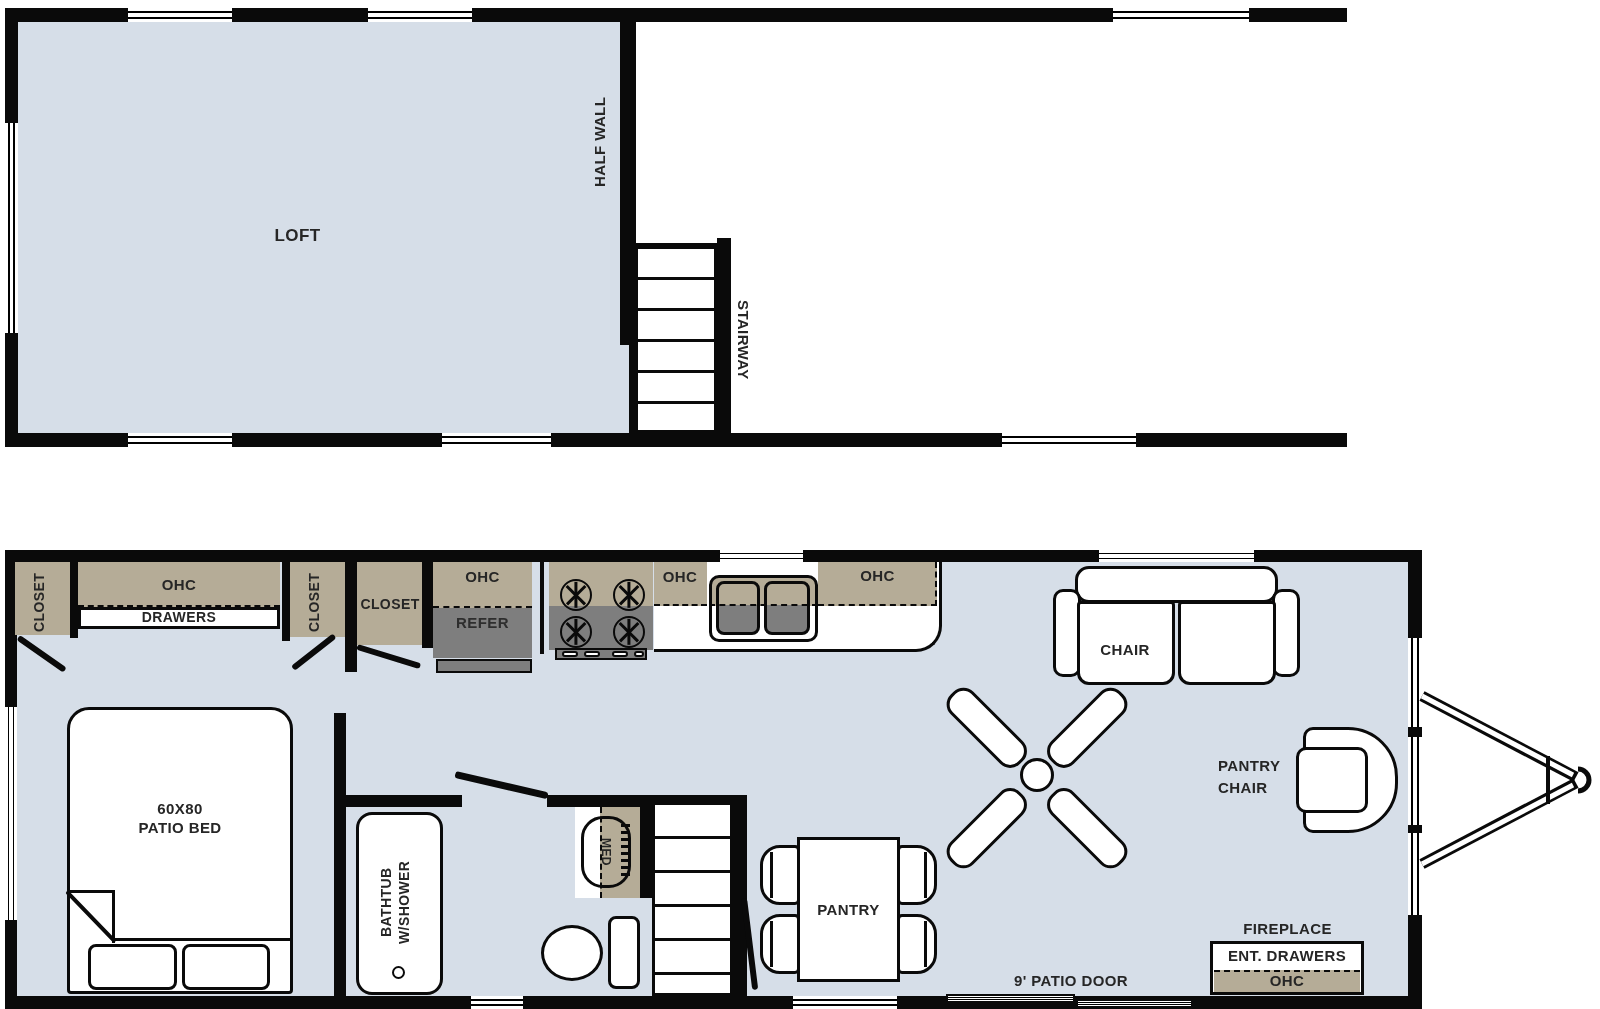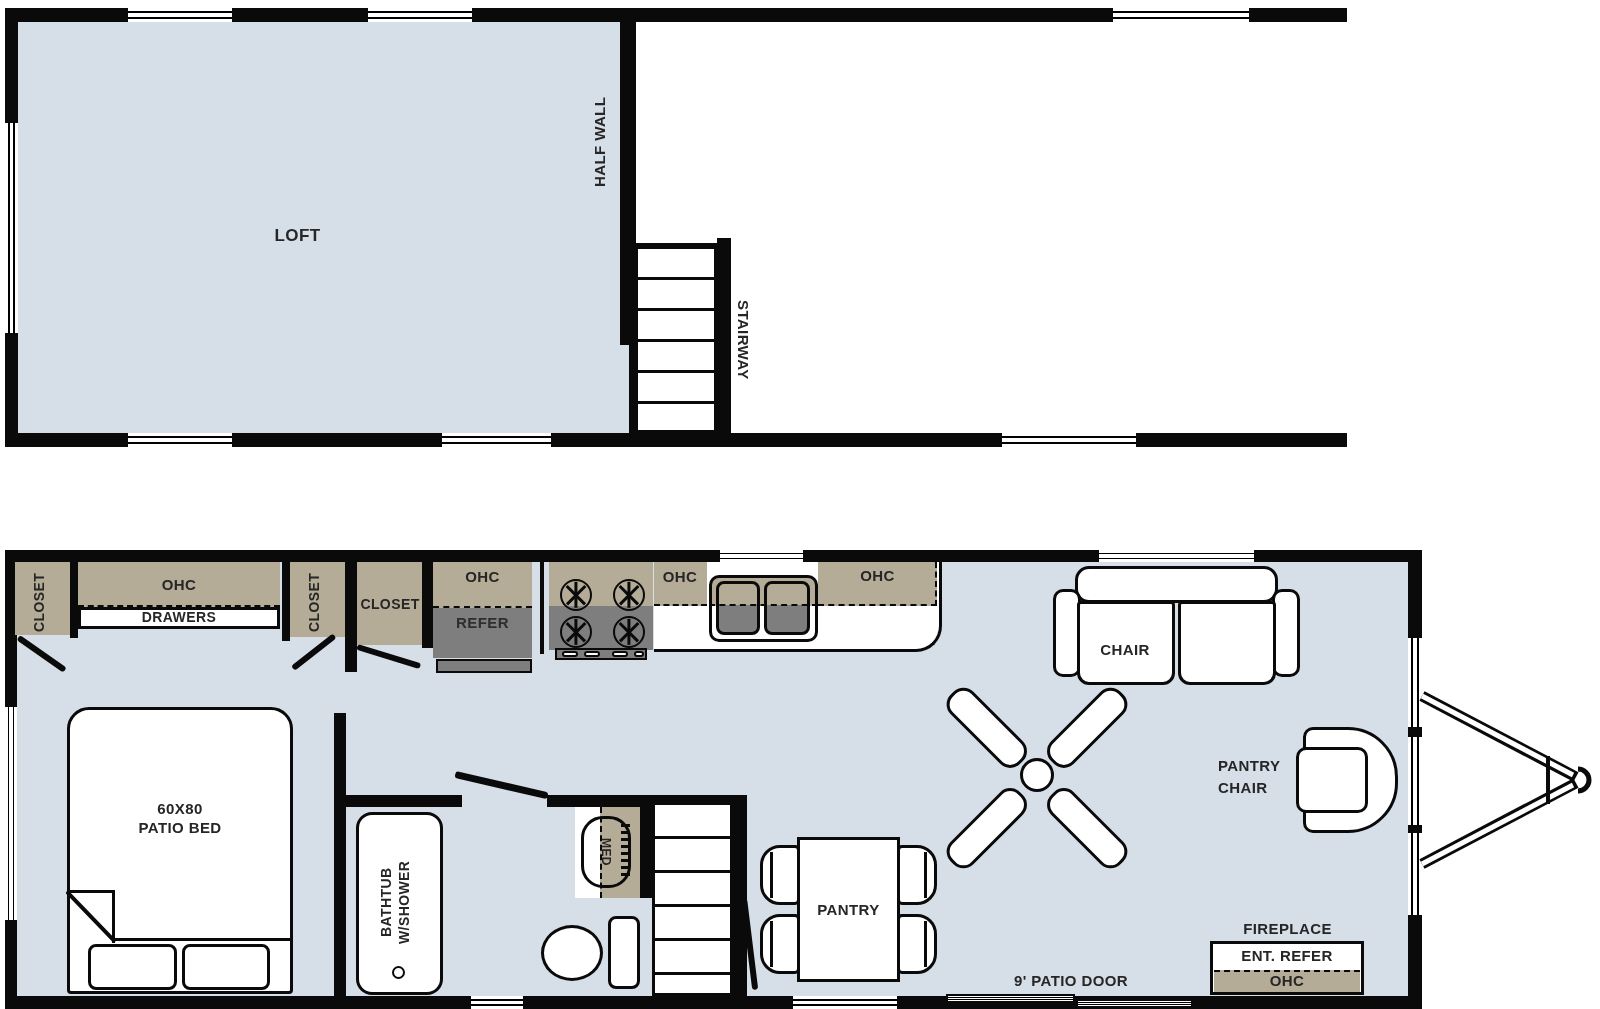--- a/index.html
+++ b/index.html
@@ -166,21 +166,21 @@
     <div class="blade" style="left:1037px;top:762px;transform:rotate(45deg) translateX(22px);"></div>
     <div class="abs outl" style="left:1020px;top:758px;width:34px;height:34px;border-radius:50%;"></div>
 
     <div class="abs lbl" style="left:1218px;top:755px;width:85px;font-size:15px;line-height:1.45;">PANTRY
 CHAIR</div>
     <div class="abs outl" style="left:1303px;top:727px;width:95px;height:106px;border-radius:10px 50px 50px 10px;"></div>
     <div class="abs outl" style="left:1296px;top:747px;width:72px;height:66px;border-radius:10px;"></div>
 
     <div class="abs lbl" style="left:1210px;top:920px;width:155px;text-align:center;font-size:15px;">FIREPLACE</div>
     <div class="abs outl" style="left:1210px;top:941px;width:154px;height:54px;"></div>
-    <div class="abs lbl" style="left:1210px;top:947px;width:154px;text-align:center;font-size:15px;">ENT. REFER</div>
+    <div class="abs lbl" style="left:1210px;top:947px;width:154px;text-align:center;font-size:15px;">ENT. DRAWERS</div>
     <div class="abs cab" style="left:1214px;top:970px;width:146px;height:22px;border-top:2px dashed #0a0a0a;"></div>
     <div class="abs lbl" style="left:1214px;top:972px;width:146px;text-align:center;font-size:15px;">OHC</div>
 
     <div class="abs chair-l" style="left:760px;top:845px;width:40px;height:60px;"></div>
     <div class="abs chair-l" style="left:760px;top:914px;width:40px;height:60px;"></div>
     <div class="abs chair-r" style="left:897px;top:845px;width:40px;height:60px;"></div>
     <div class="abs chair-r" style="left:897px;top:914px;width:40px;height:60px;"></div>
     <div class="abs outl" style="left:797px;top:837px;width:103px;height:145px;"></div>
     <div class="abs lbl" style="left:797px;top:901px;width:103px;text-align:center;font-size:15px;">PANTRY</div>
 

